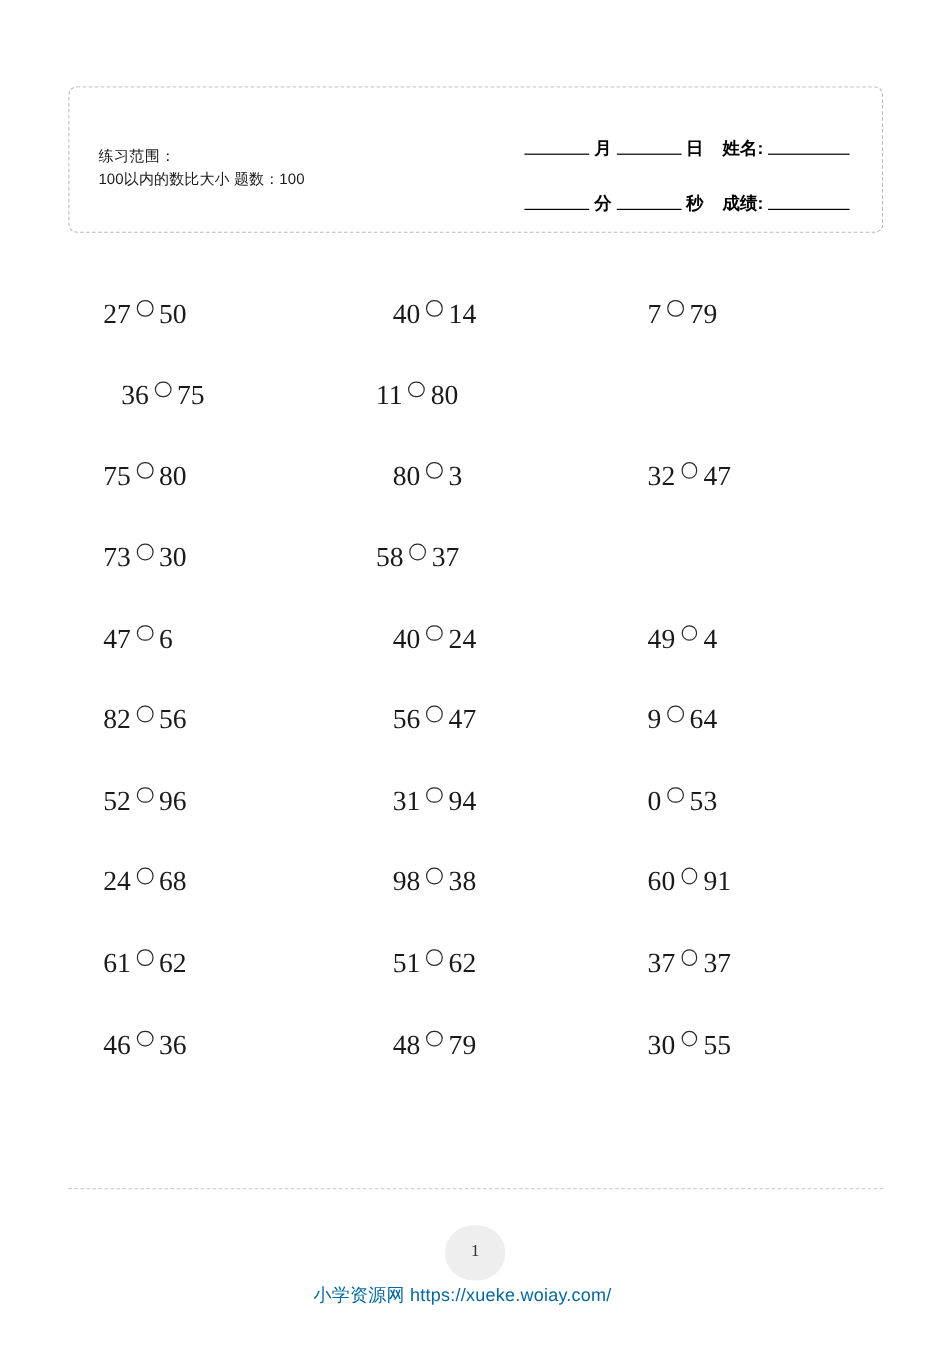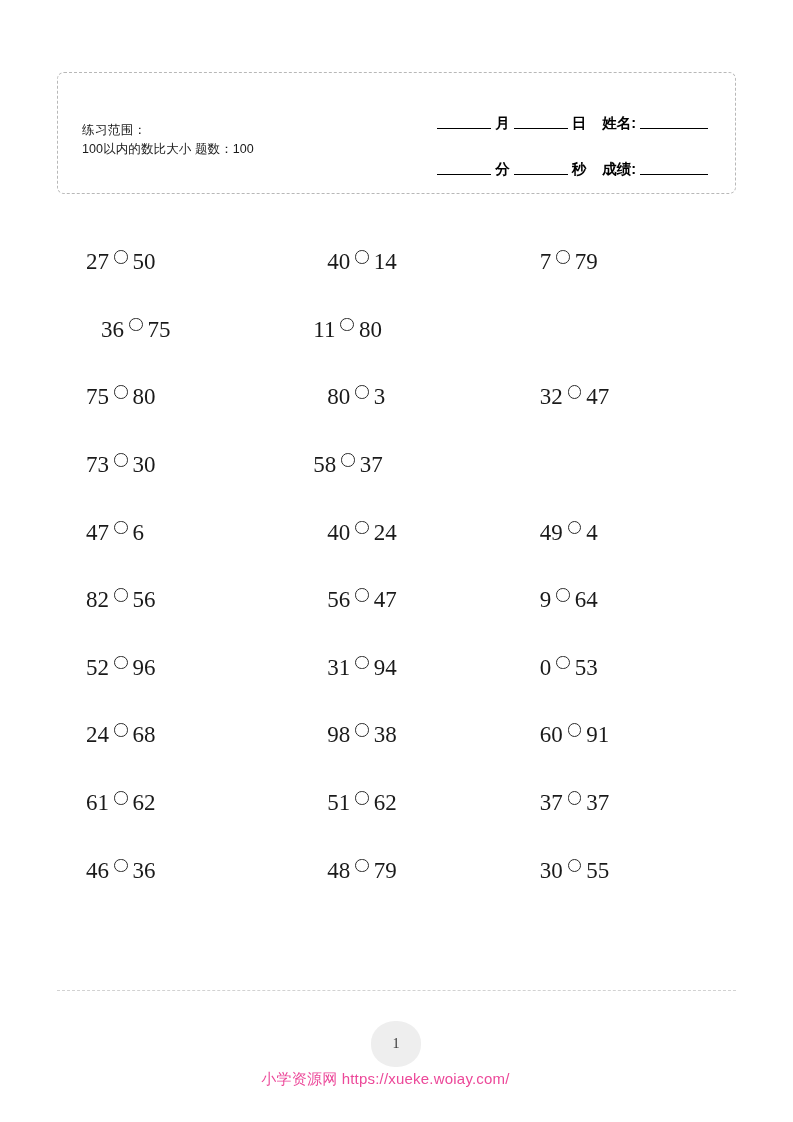--- a/index.html
+++ b/index.html
@@ -134,21 +134,21 @@
     color: #333333;
   }
   .watermark {
     position: absolute;
     left: 0;
     top: 1070px;
     width: 771px;
     text-align: center;
     font-family: "Liberation Sans", sans-serif;
     font-size: 15px;
-    color: #ec4899;
+    color: #0369a1;
     letter-spacing: .2px;
   }
 </style>
 </head>
 <body>
 
 <div class="header-box">
 
   <div class="range-block">
     <div class="range-line1">练习范围：</div>

